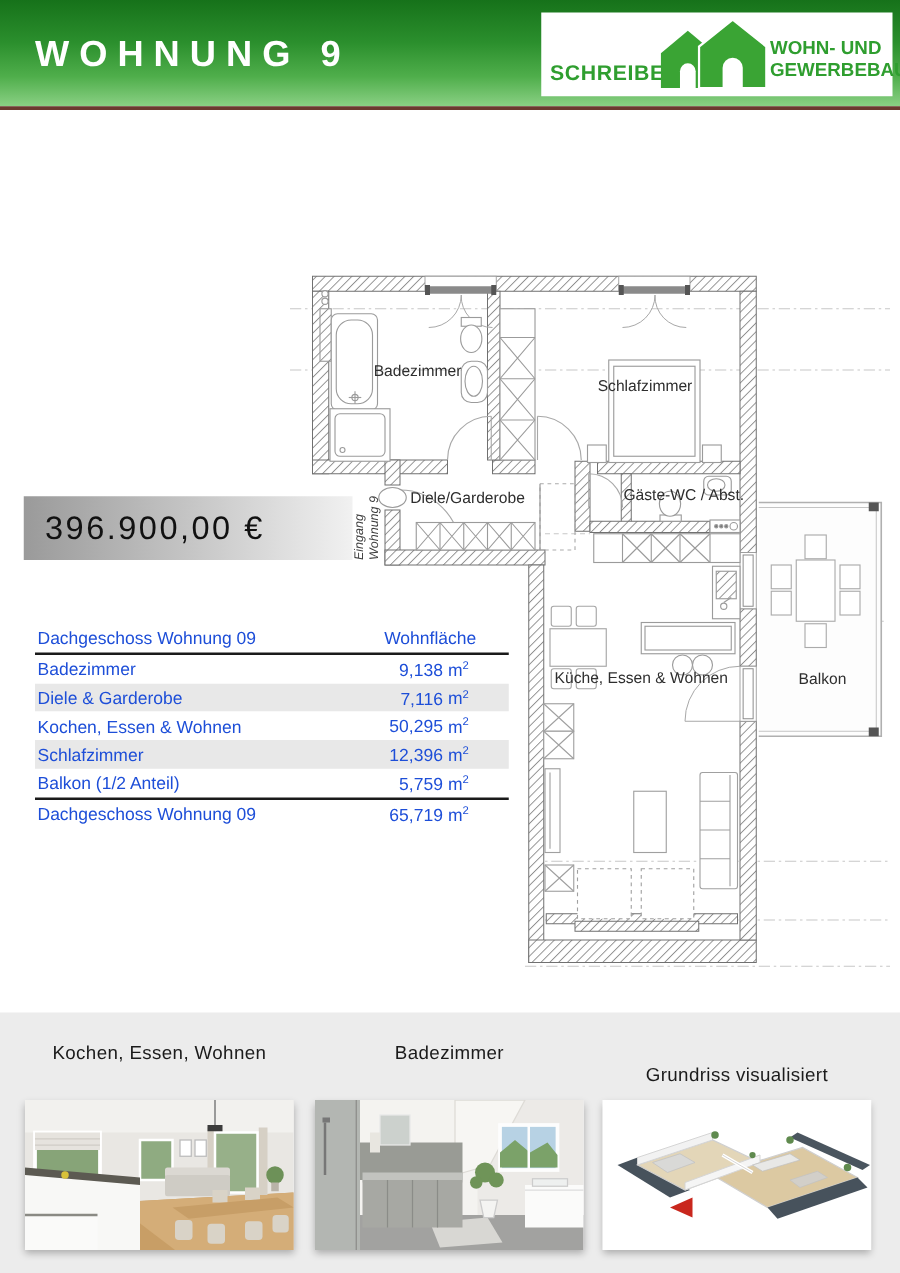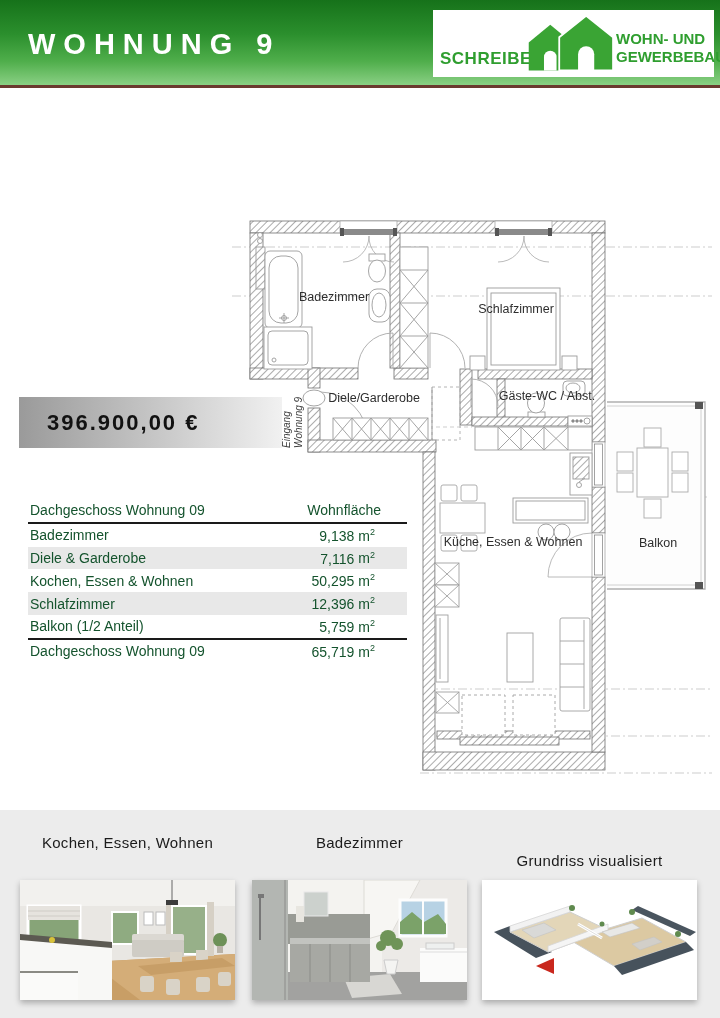--- a/index.html
+++ b/index.html
@@ -12,27 +12,27 @@
   .header-title{position:absolute;left:28px;top:28px;color:#ffffff;font-size:29px;font-weight:bold;
                 letter-spacing:8px;white-space:nowrap;}
   .logo-box{position:absolute;left:433px;top:10px;width:281px;height:67px;background:#ffffff;}
   .logo-company{position:absolute;left:7px;bottom:8px;color:#2f9e2f;font-size:17px;font-weight:bold;letter-spacing:.5px;}
   .logo-houses{position:absolute;left:92px;top:3px;}
   .logo-tagline{position:absolute;left:183px;top:20px;color:#2f9e2f;font-size:15px;font-weight:bold;line-height:18px;white-space:nowrap;}
   
   .price-banner{position:absolute;left:19px;top:397px;width:263px;height:51px;
                 background:linear-gradient(90deg,#9a9a9a 0%,#c9c9c9 55%,#f1f1f1 100%);
                 display:flex;align-items:center;}
-  .price-text{margin-left:28px;font-size:22px;font-weight:bold;color:#111;letter-spacing:2px;}
+  .price-text{margin-left:17px;font-size:26px;font-weight:normal;color:#111;letter-spacing:2px;}
   
   .plan-wrap{position:absolute;left:228px;top:195px;width:487px;height:592px;}
   .plan-label{font-family:"Liberation Sans",sans-serif;font-size:12.5px;fill:#2e2e2e;}
   .entrance{font-size:10px;font-style:italic;fill:#3d3d3d;}
   
-  .area-table{position:absolute;left:28px;top:499px;width:379px;font-size:14px;color:#14532d;}
+  .area-table{position:absolute;left:28px;top:499px;width:379px;font-size:14px;color:#1d4ed8;}
   .trow{display:flex;justify-content:space-between;align-items:center;height:22.8px;}
   .trow.shade{background:#e8e8e8;}
   .thead{border-bottom:2px solid #1a1a1a;}
   .ttotal{border-top:2px solid #1a1a1a;}
   .tlabel{padding-left:2px;white-space:nowrap;}
   .tval{padding-right:32px;white-space:nowrap;}
   .tval .unit{margin-left:4px;}
   .tval sup{font-size:9px;}
   .thead .tval{padding-right:26px;}
   

